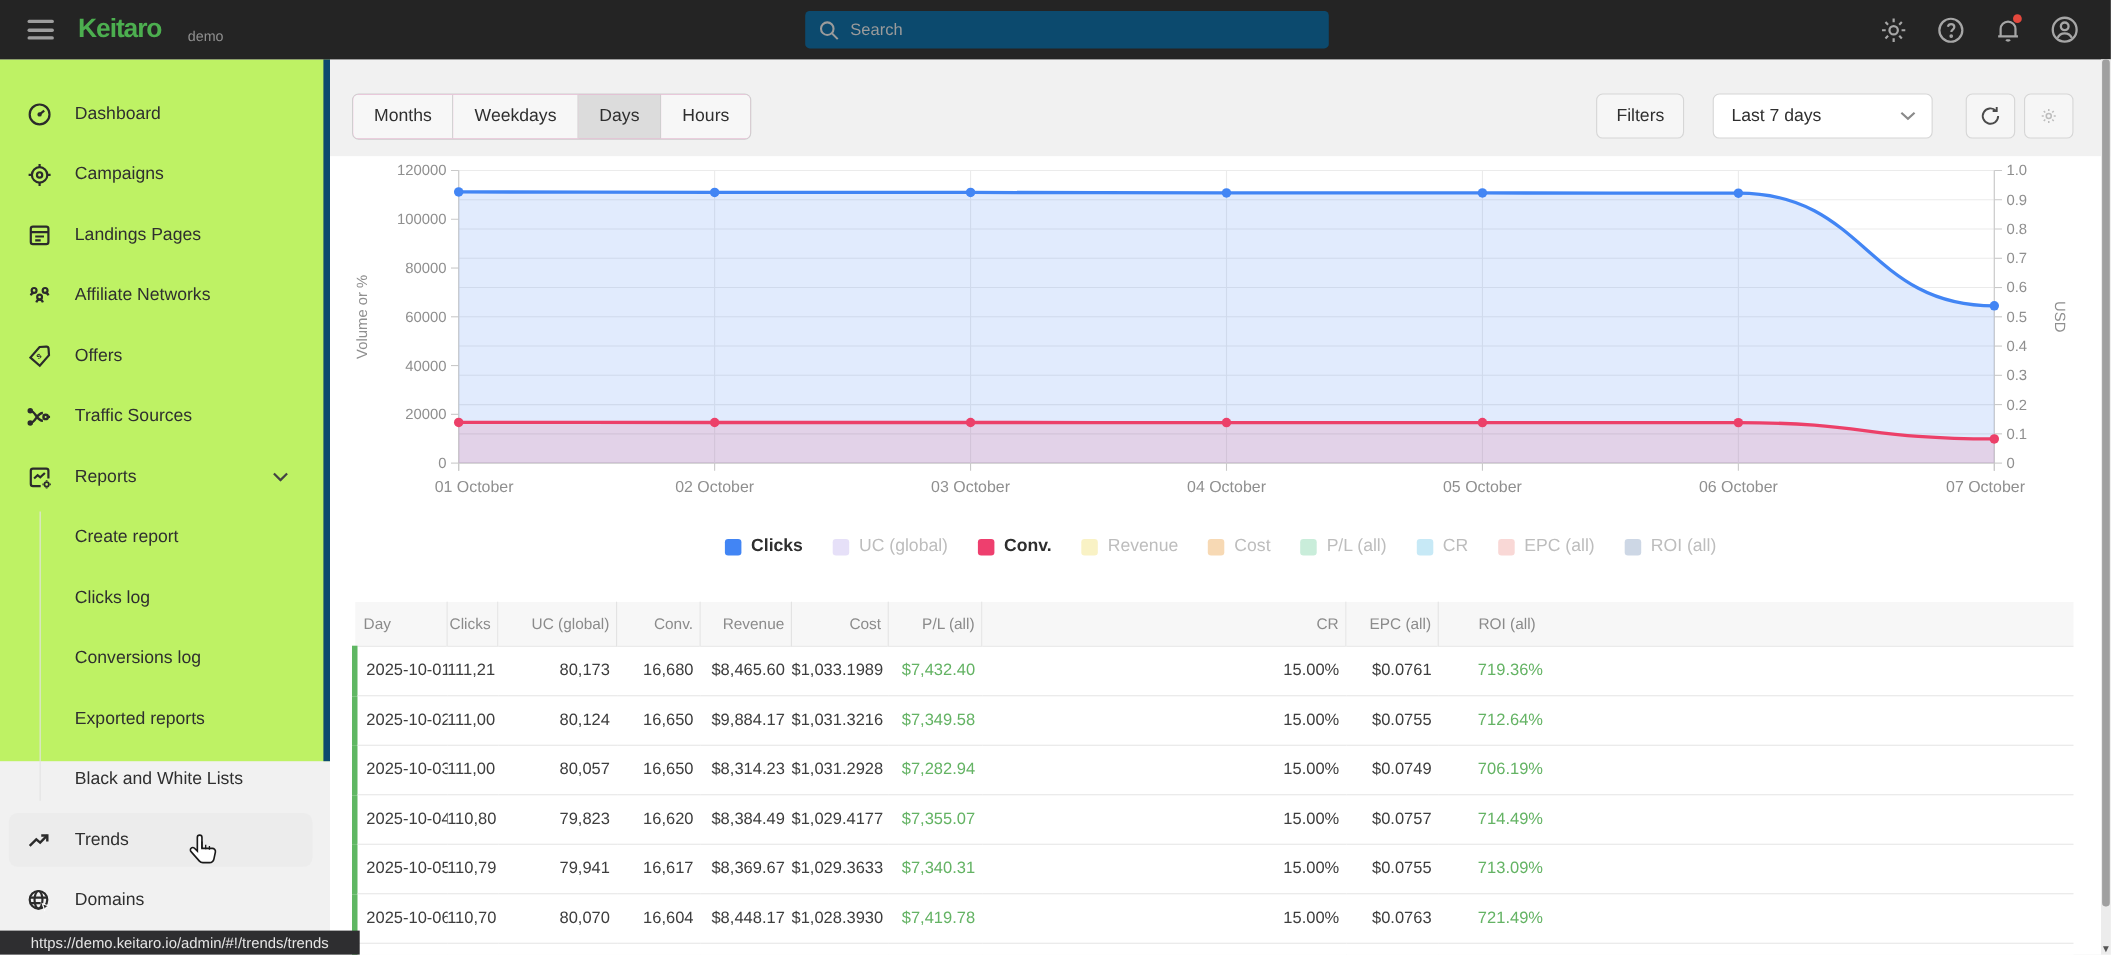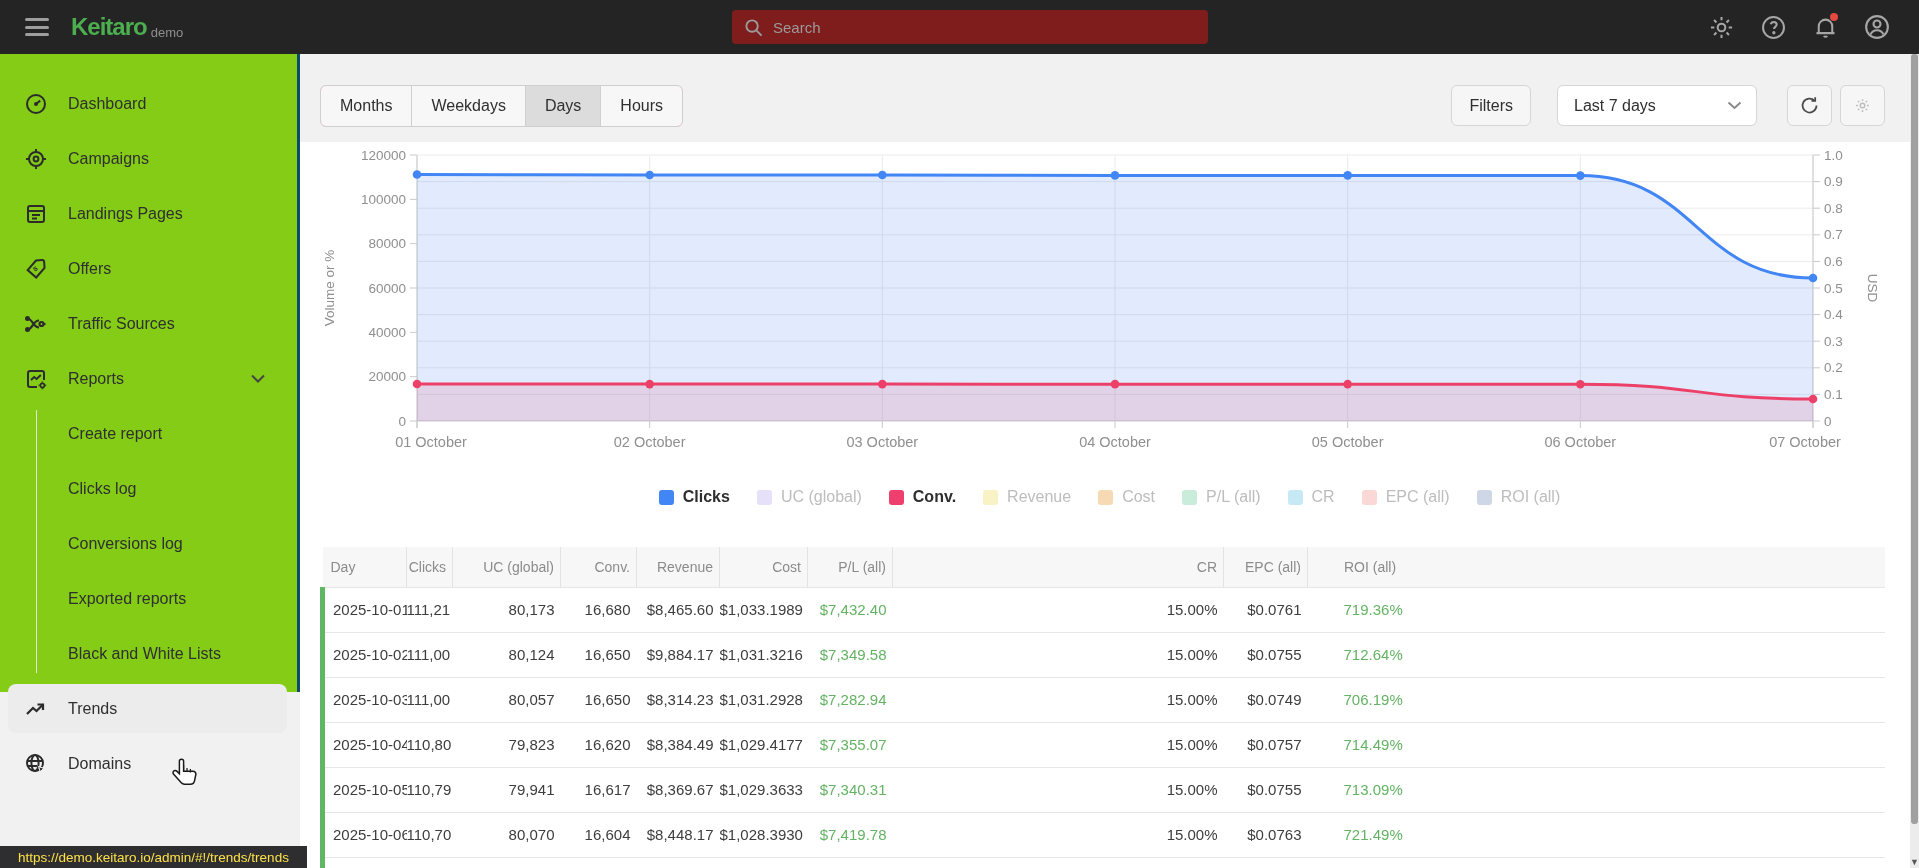--- a/index.html
+++ b/index.html
@@ -7,33 +7,33 @@
     font-family:"Liberation Sans", sans-serif; }
   #app { position:relative; width:1919px; height:868px; }
 
   
   .topbar { position:absolute; left:0; top:0; width:1919px; height:54px; background:#242424;
     display:flex; align-items:center; z-index:30; }
   .hamburger { width:24px; height:18px; margin-left:25px; display:flex; flex-direction:column;
     justify-content:space-between; cursor:pointer; }
   .hamburger span { display:block; height:3px; border-radius:2px; background:#9e9e9e; }
   .brand { margin-left:22px; font-size:24px; font-weight:800; letter-spacing:-1px; color:#4cae4f; }
-  .env { margin-left:4px; margin-top:10px; font-size:13px; color:#8f8f8f;text-align:center; }
-  .search { position:absolute; left:732px; top:10px; width:476px; height:34px; background:#7f1d1d;
+  .env { margin-left:24px; margin-top:10px; font-size:13px; color:#8f8f8f;text-align:center; }
+  .search { position:absolute; left:732px; top:10px; width:476px; height:34px; background:#0c4a6e;
     border-radius:4px; display:flex; align-items:center; color:#9b9b9b; }
   .search svg { margin:0 10px 0 12px; }
   .search .ph { font-size:15px; color:#9b9b9b; }
   .top-icons { position:absolute; right:28px; top:0; height:54px; display:flex; align-items:center; gap:24px; }
   .tico { position:relative; width:28px; height:28px; display:flex; align-items:center; justify-content:center; cursor:pointer; }
   .tico svg { stroke:#a6a6a6; }
   .dot { position:absolute; top:0; right:1px; width:8px; height:8px; border-radius:50%; background:#e5483d; }
 
   
-  .sidebar { position:absolute; left:0; top:54px; width:300px; height:638px; background:#84cc16;
-    border-right:3px solid #0c4a6e; z-index:10; }
+  .sidebar { position:absolute; left:0; top:54px; width:300px; height:638px; background:#bef264;
+    border-right:6px solid #0c4a6e; z-index:10; }
   .nav-item { position:relative; height:55px; display:flex; align-items:center; cursor:pointer; }
   .nav-item .nico { position:absolute; left:24px; width:24px; height:24px; }
   .nav-item .nlabel { position:absolute; left:68px; font-size:16px; color:#2f2f2f; }
   .nav-item.active-pill::before { content:""; position:absolute; left:8px; right:10px; top:3px; bottom:3px;
     background:#ececec; border-radius:8px; }
   .nav-item > * { position:relative; }
   .sub-item { position:relative; height:55px; display:flex; align-items:center; cursor:pointer; }
   .sub-item .nlabel { position:absolute; left:68px; font-size:16px; color:#2f2f2f; }
   .subtree { position:relative; }
   .subtree::before { content:""; position:absolute; left:36px; top:4px; bottom:8px; width:1px; background:#e3e3e3; }
@@ -74,22 +74,22 @@
   tbody td { height:45px; font-size:15px; color:#3d3d3d; white-space:nowrap; overflow:hidden;
     border-top:1px solid #e6e6e6; background:#fff; }
   tbody tr td:first-child { border-left:5px solid #5fb763; }
   .al { text-align:left; padding-left:8px; }
   .ar { text-align:right; padding-right:6px; }
   th.ar { padding-right:6px; }
   td.green, .roi-green { color:#64b364; }
   td.roi, th.roi { text-align:left; padding-left:36px; }
 
   
-  .statusbar { position:absolute; left:0; bottom:0; height:22px; background:#2e2e30; color:#fde047;
-    font-size:13.5px; display:flex; align-items:center; padding:0 18px; z-index:40; }
+  .statusbar { position:absolute; left:0; bottom:0; height:22px; background:#2e2e30; color:#e5e5e5;
+    font-size:13.5px; display:flex; align-items:center; padding:0 28px; z-index:40; }
   .scrollbar { position:absolute; right:0; top:54px; width:9px; height:814px; background:#ececec; z-index:35; }
   .scrollbar .thumb { position:absolute; left:1px; width:7px; top:0; height:770px; background:#a0a0a0; border-radius:3px; }
   .scrollbar .arrow { position:absolute; left:0; bottom:1px; width:9px; font-size:9px; color:#555; text-align:center; }
   .cursor { position:absolute; left:172px; top:757px; z-index:50; pointer-events:none; }
 </style>
 </head>
 <body>
 
 <div id="app">
 
@@ -155,20 +155,29 @@
           <path d="M12 2v3M12 19v3M2 12h3M19 12h3"></path>
         </svg>
       <span class="nlabel">Campaigns</span>
     </div>
     <div class="nav-item">
       <svg class="nico" viewBox="0 0 24 24" fill="none" stroke="#2b2b2b" stroke-width="2">
           <rect x="4" y="4" width="16" height="16" rx="2"></rect>
           <path d="M4 9h16M8 13h8M8 16.5h5"></path>
         </svg>
       <span class="nlabel">Landings Pages</span>
+    </div>
+    <div class="nav-item">
+      <svg class="nico" viewBox="0 0 24 24" fill="none" stroke="#2b2b2b" stroke-width="2">
+          <circle cx="7" cy="7" r="2.2"></circle>
+          <circle cx="17" cy="7" r="2.2"></circle>
+          <circle cx="12" cy="13" r="2.2"></circle>
+          <path d="M4 11.5c.4-1.4 1.6-2.2 3-2.2M20 11.5c-.4-1.4-1.6-2.2-3-2.2M9 17.8c.5-1.5 1.7-2.3 3-2.3s2.5.8 3 2.3"></path>
+        </svg>
+      <span class="nlabel">Affiliate Networks</span>
     </div>
     <div class="nav-item">
       <svg class="nico" viewBox="0 0 24 24" fill="none" stroke="#2b2b2b" stroke-width="2">
           <path d="M12.6 3.5h6a2 2 0 0 1 2 2v6l-9 9-8-8 9-9z" transform="rotate(-4 12 12)"></path>
           <text x="11" y="13.5" font-size="8" font-weight="bold" fill="#2b2b2b" stroke="none" text-anchor="middle" transform="rotate(-30 12 11)">s</text>
         </svg>
       <span class="nlabel">Offers</span>
     </div>
     <div class="nav-item">
       <svg class="nico" viewBox="0 0 24 24" fill="none" stroke="#2b2b2b" stroke-width="2.2">

